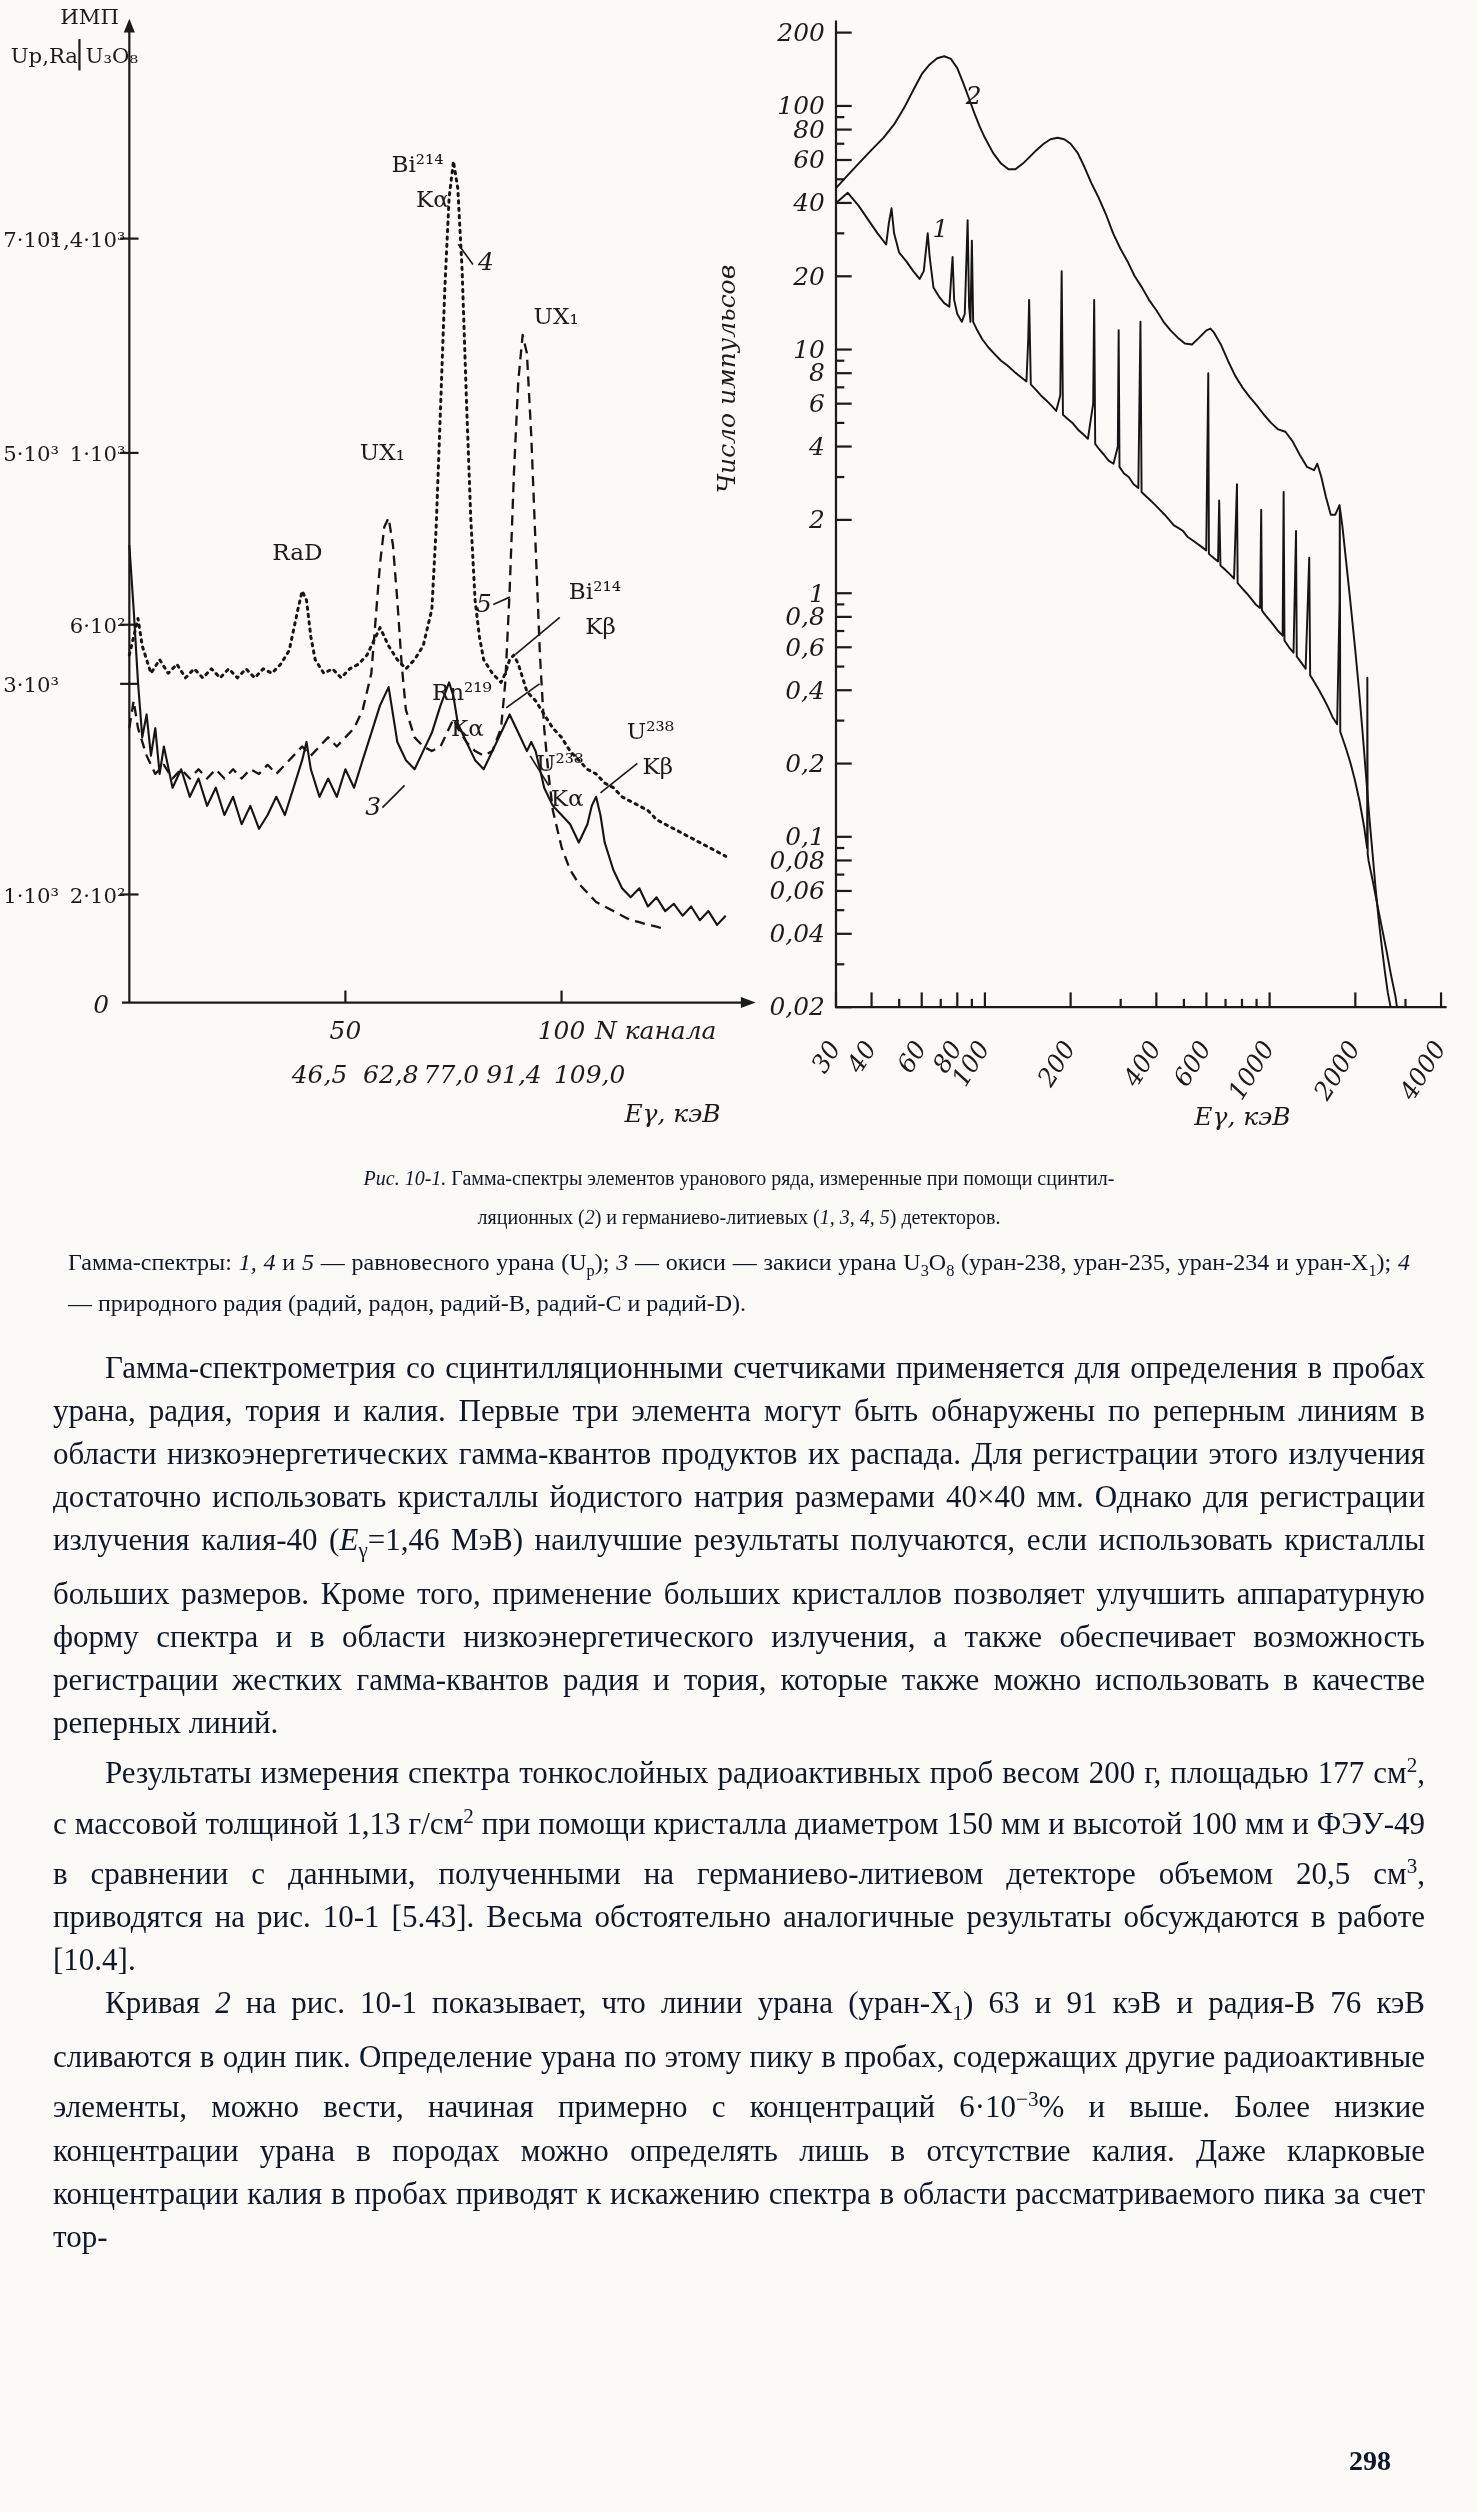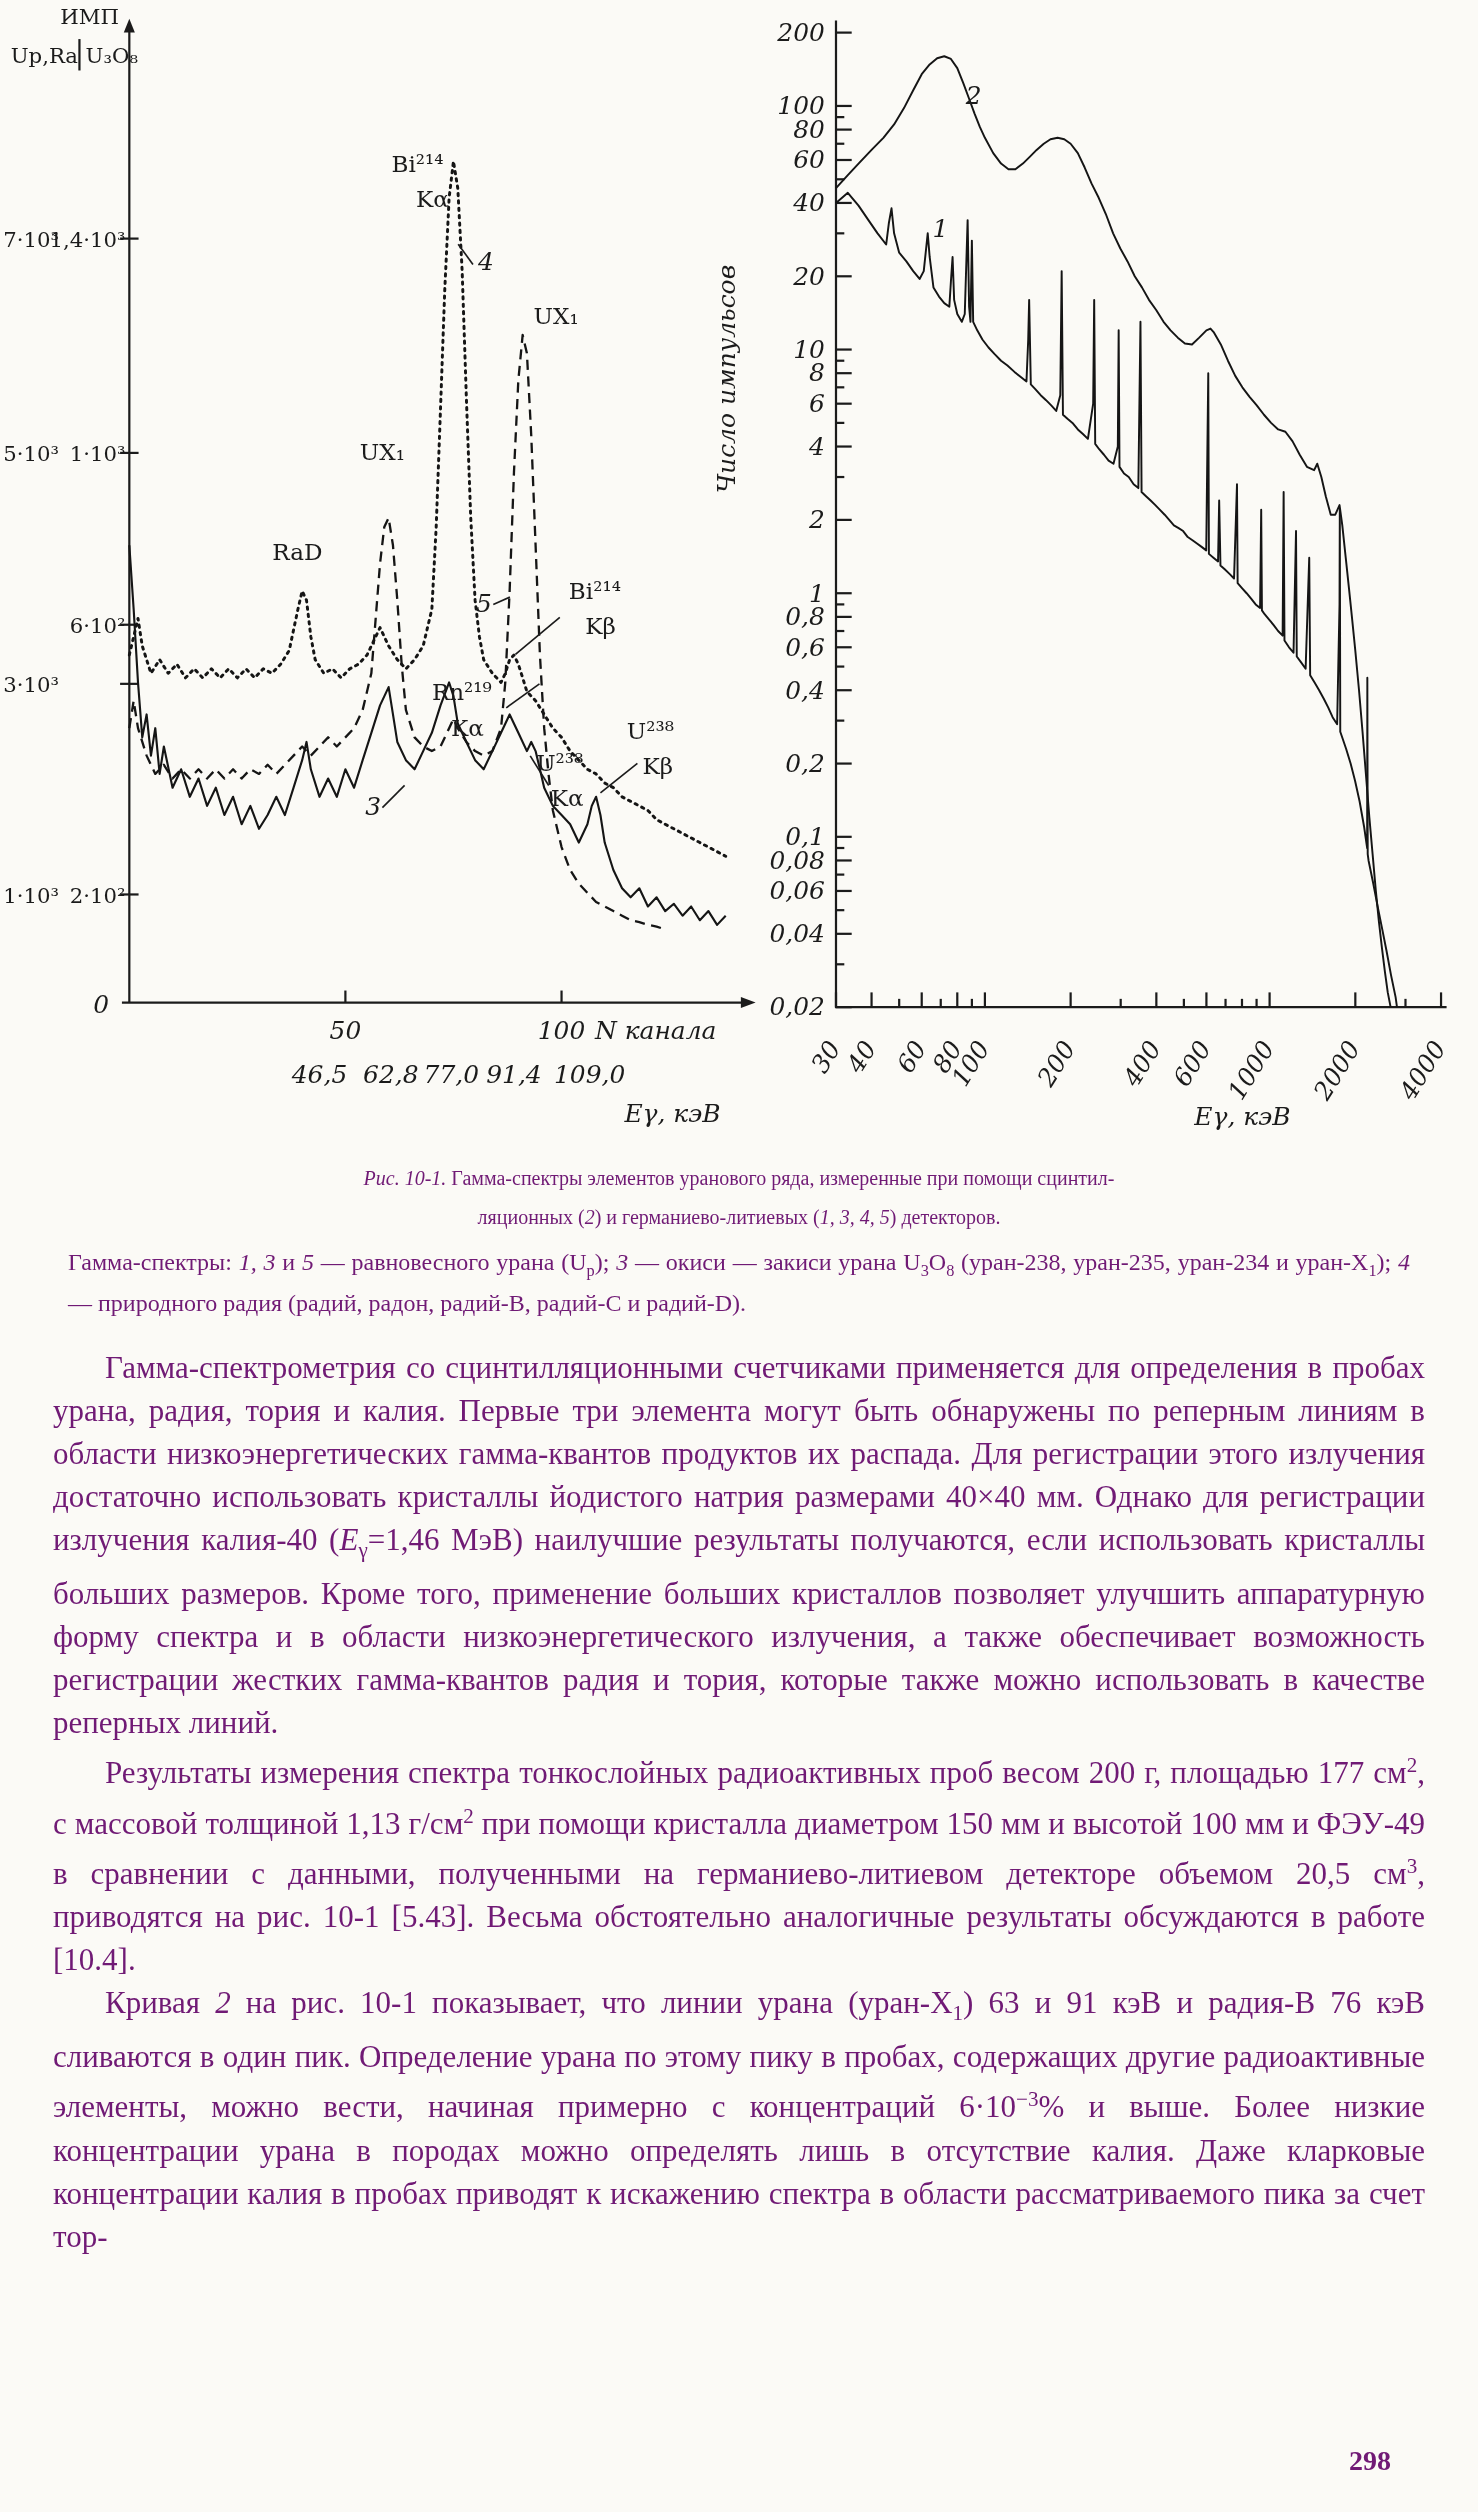--- a/index.html
+++ b/index.html
@@ -1,20 +1,20 @@
 <!DOCTYPE html>
 <html style="font-size:15px"><head>
 <meta charset="utf-8">
 <style>
   html,body{margin:0;padding:0;}
   .page{
     position:relative;
     width:1478px;height:2512px;
     background:#fbfaf6;
-    color:#701a75;
+    color:#0f172a;
     overflow:hidden;
     font-family:"Liberation Serif",serif;
   }
   svg{display:block;}
   .ax{stroke:#1b1b1b;stroke-width:2.4;fill:none;}
   .fl{fill:#1b1b1b;}
   .lead{stroke:#1b1b1b;stroke-width:1.8;fill:none;}
   .c-solid{stroke:#151515;stroke-width:2.3;fill:none;stroke-linejoin:round;}
   .c-dotted{stroke:#151515;stroke-width:3.2;fill:none;stroke-dasharray:2.5 5.5;stroke-linecap:round;stroke-linejoin:round;}
   .c-dashed{stroke:#151515;stroke-width:2.5;fill:none;stroke-dasharray:11 7;stroke-linejoin:round;}
@@ -189,21 +189,21 @@
       <text x="796" y="410" class="flab-i" text-anchor="middle" transform="rotate(-90 796 410)">Число импульсов</text>
       <text x="1345" y="1218" class="flab-i" text-anchor="middle">Eγ, кэВ</text>
       <polyline class="c-thin" points="905.0,203.3 917.8,189.3 929.4,176.8 943.5,162.0 956.3,148.9 967.9,134.4 978.6,116.7 988.6,97.4 997.8,80.0 1006.4,69.5 1014.5,62.7 1022.2,60.6 1029.4,63.5 1036.3,73.4 1042.8,89.8 1049.1,106.6 1055.0,122.7 1060.7,137.1 1066.2,148.9 1075.2,165.5 1083.7,176.8 1091.7,182.9 1099.2,182.9 1107.3,176.8 1115.0,169.2 1122.2,162.0 1129.9,155.3 1137.2,150.4 1144.9,148.9 1152.1,150.4 1159.0,155.3 1166.8,165.5 1174.1,180.8 1181.7,198.5 1189.4,213.8 1197.1,231.4 1205.0,252.3 1212.8,268.7 1220.6,282.7 1228.4,298.8 1236.2,310.8 1243.8,324.3 1251.8,335.6 1259.6,348.1 1267.2,357.3 1275.0,365.2 1282.7,371.5 1290.4,372.6 1298.2,365.2 1306.0,357.3 1310.4,355.4 1313.8,359.2 1321.6,372.6 1329.3,390.2 1337.2,406.6 1344.9,419.0 1352.7,429.3 1360.5,438.6 1368.3,448.7 1376.0,457.5 1383.7,464.6 1391.5,467.1 1399.3,477.5 1407.0,492.0 1414.8,505.1 1422.6,508.7 1426.0,501.7 1430.4,516.1 1435.2,536.9 1440.6,556.9 1445.5,556.9 1450.1,546.5 1453.1,568.4 1456.8,603.4 1460.3,636.3 1463.8,670.4 1467.2,704.3 1471.2,746.9 1475.0,791.9 1478.7,838.3 1482.4,884.8 1485.9,924.3 1489.4,964.2 1492.7,997.1 1496.0,1025.9 1499.2,1051.5 1502.3,1074.0 1505.4,1090.0"></polyline>
       <polyline class="c-thin" points="905.0,219.4 917.8,208.4 929.4,222.3 940.1,238.0 950.0,252.3 959.3,264.4 962.2,241.4 965.1,225.2 967.9,252.3 973.4,273.2 981.2,282.7 988.6,293.2 995.5,301.7 1000.0,293.2 1004.3,252.3 1006.4,277.9 1010.5,310.8 1016.5,320.8 1022.2,327.9 1027.7,331.7 1029.4,304.6 1031.2,277.9 1032.9,324.3 1036.3,339.6 1041.2,348.1 1044.4,339.6 1047.5,238.0 1049.1,331.7 1050.6,348.1 1052.1,260.2 1053.5,348.1 1057.9,357.3 1063.5,367.2 1070.1,375.9 1076.5,382.8 1083.7,390.2 1090.6,395.4 1098.2,402.3 1105.4,408.1 1111.2,412.6 1113.1,367.2 1114.1,324.3 1115.9,415.8 1120.5,420.7 1126.6,427.5 1132.4,432.9 1138.0,438.6 1143.4,444.6 1147.8,427.5 1149.3,293.2 1150.7,448.7 1155.6,453.1 1161.0,457.5 1166.8,464.6 1172.3,469.6 1177.7,474.8 1183.4,436.7 1184.5,324.3 1185.6,480.3 1189.9,486.0 1195.1,492.0 1200.1,498.4 1205.4,501.7 1210.1,483.1 1211.0,357.3 1211.9,505.1 1216.8,512.3 1221.9,516.1 1227.2,524.0 1232.3,528.1 1234.6,348.1 1235.8,532.4 1240.6,536.9 1245.6,541.6 1250.7,546.5 1255.7,551.6 1260.8,556.9 1265.7,562.5 1270.8,568.4 1275.9,571.4 1280.8,574.6 1285.8,581.1 1290.9,584.5 1295.8,588.1 1300.8,591.7 1305.8,595.5 1308.0,403.7 1308.7,599.3 1313.6,603.4 1318.6,607.5 1319.8,541.6 1321.2,611.8 1326.1,616.3 1331.0,621.0 1335.9,625.9 1339.1,524.0 1339.8,631.0 1344.5,636.3 1349.5,641.9 1354.4,647.8 1359.3,654.0 1364.1,657.8 1365.3,551.6 1366.1,660.5 1369.0,664.6 1373.9,670.4 1378.8,676.4 1383.6,682.8 1388.5,687.8 1389.6,532.4 1390.5,693.0 1395.4,700.4 1400.3,706.3 1403.0,574.6 1403.8,710.4 1408.5,716.8 1413.4,723.6 1417.3,603.4 1418.3,730.8 1423.1,738.6 1428.0,746.9 1432.9,755.8 1437.8,765.5 1442.6,776.1 1447.5,783.7 1450.1,654.0 1450.4,551.6 1450.9,791.9 1452.4,796.2 1457.2,810.2 1462.1,826.3 1466.9,844.9 1471.8,867.1 1476.7,894.7 1480.0,917.7 1480.2,733.4 1480.6,924.3 1481.5,931.2 1486.4,955.0 1491.3,980.6 1496.2,1005.0 1501.0,1029.2 1505.9,1055.6 1510.8,1079.1 1512.3,1090.0"></polyline>
       <text x="1054" y="112" class="ann-i" text-anchor="middle">2</text>
       <text x="1018" y="256" class="ann-i" text-anchor="middle">1</text>
     </svg>
 
   <div class="caption"><i>Рис. 10-1.</i> Гамма-спектры элементов уранового ряда, измеренные при помощи сцинтил-<br>ляционных (<i>2</i>) и германиево-литиевых (<i>1, 3, 4, 5</i>) детекторов.</div>
 
-  <div class="subcaption">Гамма-спектры: <i>1, 3</i> и <i>5</i> — равновесного урана (U<sub>p</sub>); <i>3</i> — окиси — закиси урана U<sub>3</sub>O<sub>8</sub> (уран-238, уран-235, уран-234 и уран-X<sub>1</sub>); <i>4</i> — природного радия (радий, радон, радий-В, радий-С и радий-D).</div>
+  <div class="subcaption">Гамма-спектры: <i>1, 4</i> и <i>5</i> — равновесного урана (U<sub>p</sub>); <i>3</i> — окиси — закиси урана U<sub>3</sub>O<sub>8</sub> (уран-238, уран-235, уран-234 и уран-X<sub>1</sub>); <i>4</i> — природного радия (радий, радон, радий-В, радий-С и радий-D).</div>
 
   <div class="bodytext">
     <p>Гамма-спектрометрия со сцинтилляционными счетчиками применяется для определения в пробах урана, радия, тория и калия. Первые три элемента могут быть обнаружены по реперным линиям в области низкоэнергетических гамма-квантов продуктов их распада. Для регистрации этого излучения достаточно использовать кристаллы йодистого натрия размерами 40×40 мм. Однако для регистрации излучения калия-40 (<i>E</i><sub>γ</sub>=1,46 МэВ) наилучшие результаты получаются, если использовать кристаллы больших размеров. Кроме того, применение больших кристаллов позволяет улучшить аппаратурную форму спектра и в области низкоэнергетического излучения, а также обеспечивает возможность регистрации жестких гамма-квантов радия и тория, которые также можно использовать в качестве реперных линий.</p>
     <p>Результаты измерения спектра тонкослойных радиоактивных проб весом 200 г, площадью 177 см<sup>2</sup>, с массовой толщиной 1,13 г/см<sup>2</sup> при помощи кристалла диаметром 150 мм и высотой 100 мм и ФЭУ-49 в сравнении с данными, полученными на германиево-литиевом детекторе объемом 20,5 см<sup>3</sup>, приводятся на рис. 10-1 [5.43]. Весьма обстоятельно аналогичные результаты обсуждаются в работе [10.4].</p>
     <p>Кривая <i>2</i> на рис. 10-1 показывает, что линии урана (уран-X<sub>1</sub>) 63 и 91 кэВ и радия-В 76 кэВ сливаются в один пик. Определение урана по этому пику в пробах, содержащих другие радиоактивные элементы, можно вести, начиная примерно с концентраций 6·10<sup>−3</sup>% и выше. Более низкие концентрации урана в породах можно определять лишь в отсутствие калия. Даже кларковые концентрации калия в пробах приводят к искажению спектра в области рассматриваемого пика за счет тор-</p>
   </div>
 
   <div class="pageno">298</div>
 
 </div>

